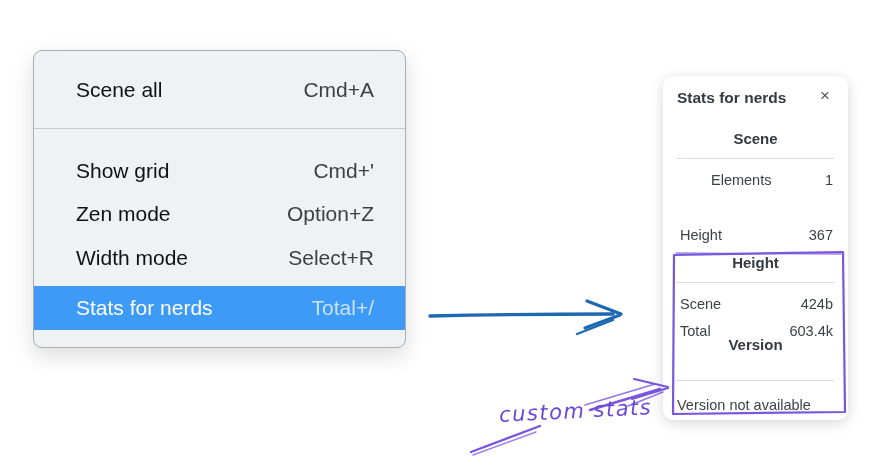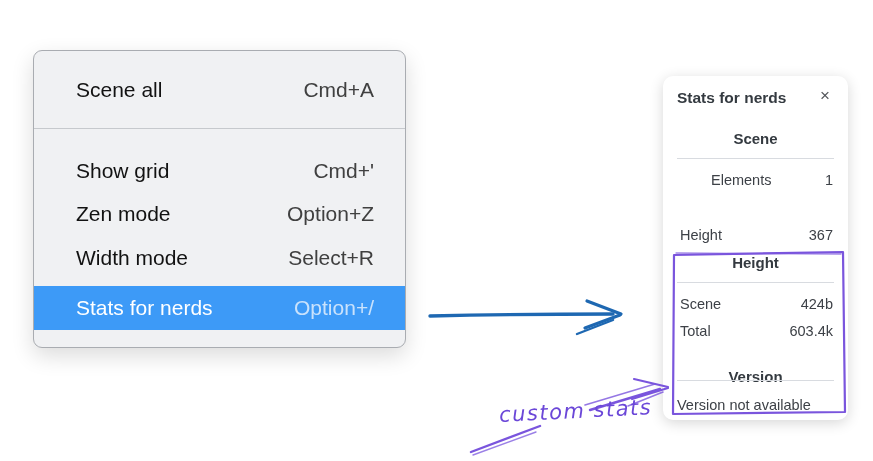--- a/index.html
+++ b/index.html
@@ -61,21 +61,21 @@
     position:absolute;left:0;right:0;height:27px;
     display:flex;align-items:center;justify-content:space-between;
     padding:0 15px 0 17px;box-sizing:border-box;
   }
   .p-note{position:absolute;left:14px;margin-top:8px;}
 
   .ph-scene{top:54px;}   .phr1{top:82px;}
   .prow-el{top:90px;padding-left:48px;}    .prow-w{top:117px;}  .prow-h{top:145px;}
   .ph-storage{top:178px;}.phr2{top:206px;}
   .prow-sc{top:214px;}   .prow-tot{top:241px;}
-  .ph-version{top:292px;}.phr3{top:304px;}
+  .ph-version{top:260px;}.phr3{top:304px;}
   .p-note{top:313px;}
 
   
   .sketch-rect{position:absolute;left:669px;top:249px;pointer-events:none;}
   .arrow-purple{position:absolute;left:458px;top:370px;pointer-events:none;}
   .custom-label{
     position:absolute;left:499px;top:399px;
     font-family:"DejaVu Sans",sans-serif;font-style:italic;
     font-size:21px;letter-spacing:1.5px;color:#6b47d8;
     transform:rotate(-3deg);white-space:nowrap;
@@ -99,21 +99,21 @@
     <div class="mrow r2">
       <span class="mlabel">Show grid</span>
       <span class="mshort">Cmd+'</span>
     </div>
     <div class="mrow r4">
       <span class="mlabel">Width mode</span>
       <span class="mshort">Select+R</span>
     </div>
     <div class="mrow r5">
       <span class="mlabel">Stats for nerds</span>
-      <span class="mshort">Option+/</span>
+      <span class="mshort">Total+/</span>
     </div>
   </div>
 
   <svg class="arrow-blue" width="205" height="45" viewBox="0 0 205 45" fill="none">
     <path d="M5 23 Q95 21 188 21" stroke="#1e68b2" stroke-width="3.4" stroke-linecap="round"></path>
     <path d="M162 8 L196 21" stroke="#1e68b2" stroke-width="3.2" stroke-linecap="round"></path>
     <path d="M160 35 L195 22" stroke="#1e68b2" stroke-width="3.2" stroke-linecap="round"></path>
     <path d="M152 41 L188 27" stroke="#1e68b2" stroke-width="2.4" stroke-linecap="round"></path>
   </svg>
 

